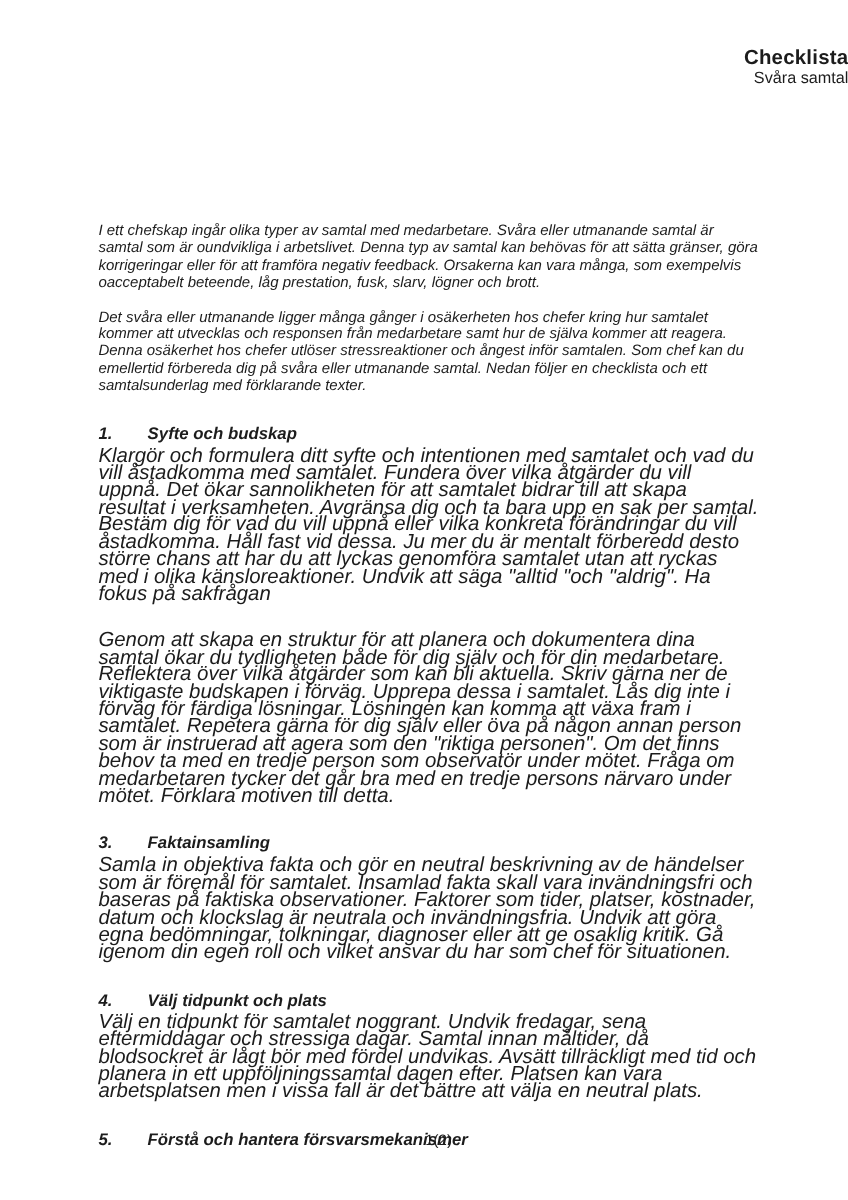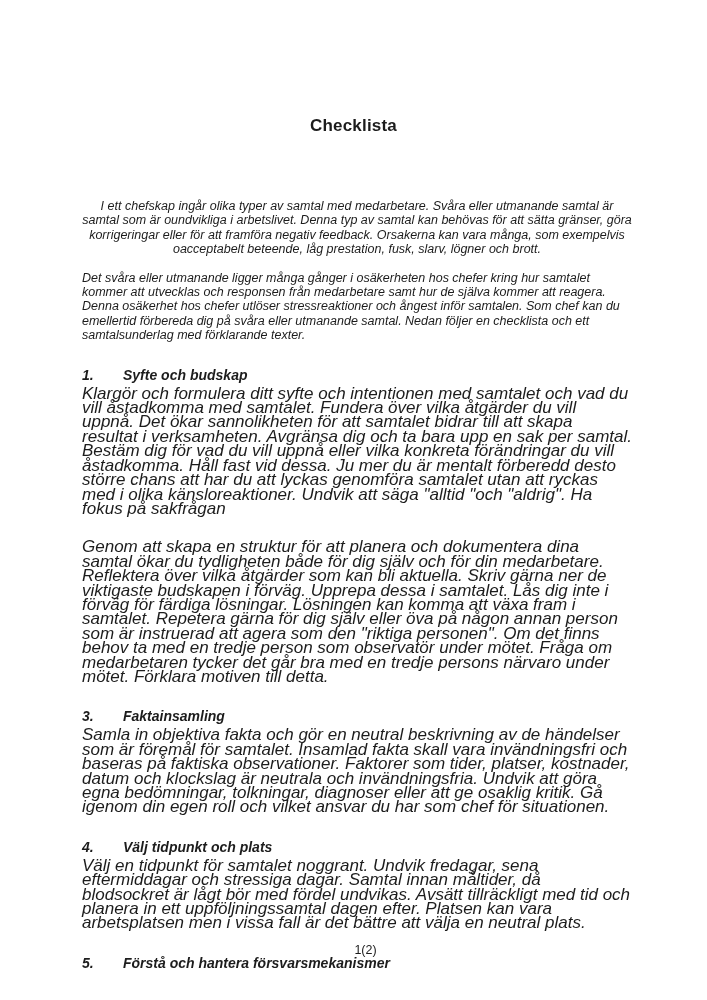--- a/index.html
+++ b/index.html
@@ -10,22 +10,22 @@
   .page {
     position: relative;
     width: 707px;
     height: 1000px;
     background: #ffffff;
     font-family: "Liberation Sans", sans-serif;
     color: #1c1c1c;
     overflow: hidden;
   }
   .header {
-    text-align: center;
-    padding-top: 116px;
+    text-align: right;
+    padding-top: 38px;
   }
   .doc-title {
     margin: 0;
     font-size: 17px;
     font-weight: bold;
     line-height: 19px;
     letter-spacing: 0.2px;
   }
   .doc-subtitle {
     font-size: 13.5px;
@@ -35,22 +35,21 @@
     margin-left: 82px;
     width: 550px;
   }
   .intro {
     margin: 0 0 14px 0;
     font-size: 12.5px;
     line-height: 14.4px;
     font-style: italic;
   }
   .intro.first {
-    margin-top: 64px;
-    text-align: center;
+    margin-top: 112px;
   }
   .section {
     margin-top: 24px;
     font-style: italic;
   }
   .sec-heading {
     margin: 0 0 4px 0;
     font-size: 14px;
     font-weight: bold;
     line-height: 16px;
@@ -74,20 +73,21 @@
     line-height: 14px;
   }
 </style>
 </head>
 <body>
 
 <div class="page">
 
   <div class="header">
     <h1 class="doc-title">Checklista</h1>
+    <div class="doc-subtitle">Svåra samtal</div>
   </div>
 
   <div class="content">
 
     <p class="intro first">I ett chefskap ingår olika typer av samtal med medarbetare. Svåra eller utmanande samtal är samtal som är oundvikliga i arbetslivet. Denna typ av samtal kan behövas för att sätta gränser, göra korrigeringar eller för att framföra negativ feedback. Orsakerna kan vara många, som exempelvis oacceptabelt beteende, låg prestation, fusk, slarv, lögner och brott.</p>
     <p class="intro">Det svåra eller utmanande ligger många gånger i osäkerheten hos chefer kring hur samtalet kommer att utvecklas och responsen från medarbetare samt hur de själva kommer att reagera. Denna osäkerhet hos chefer utlöser stressreaktioner och ångest inför samtalen. Som chef kan du emellertid förbereda dig på svåra eller utmanande samtal. Nedan följer en checklista och ett samtalsunderlag med förklarande texter.</p>
 
     <div class="section">
       <h2 class="sec-heading">
         <span class="sec-num">1.</span><span class="sec-title">Syfte och budskap</span>

